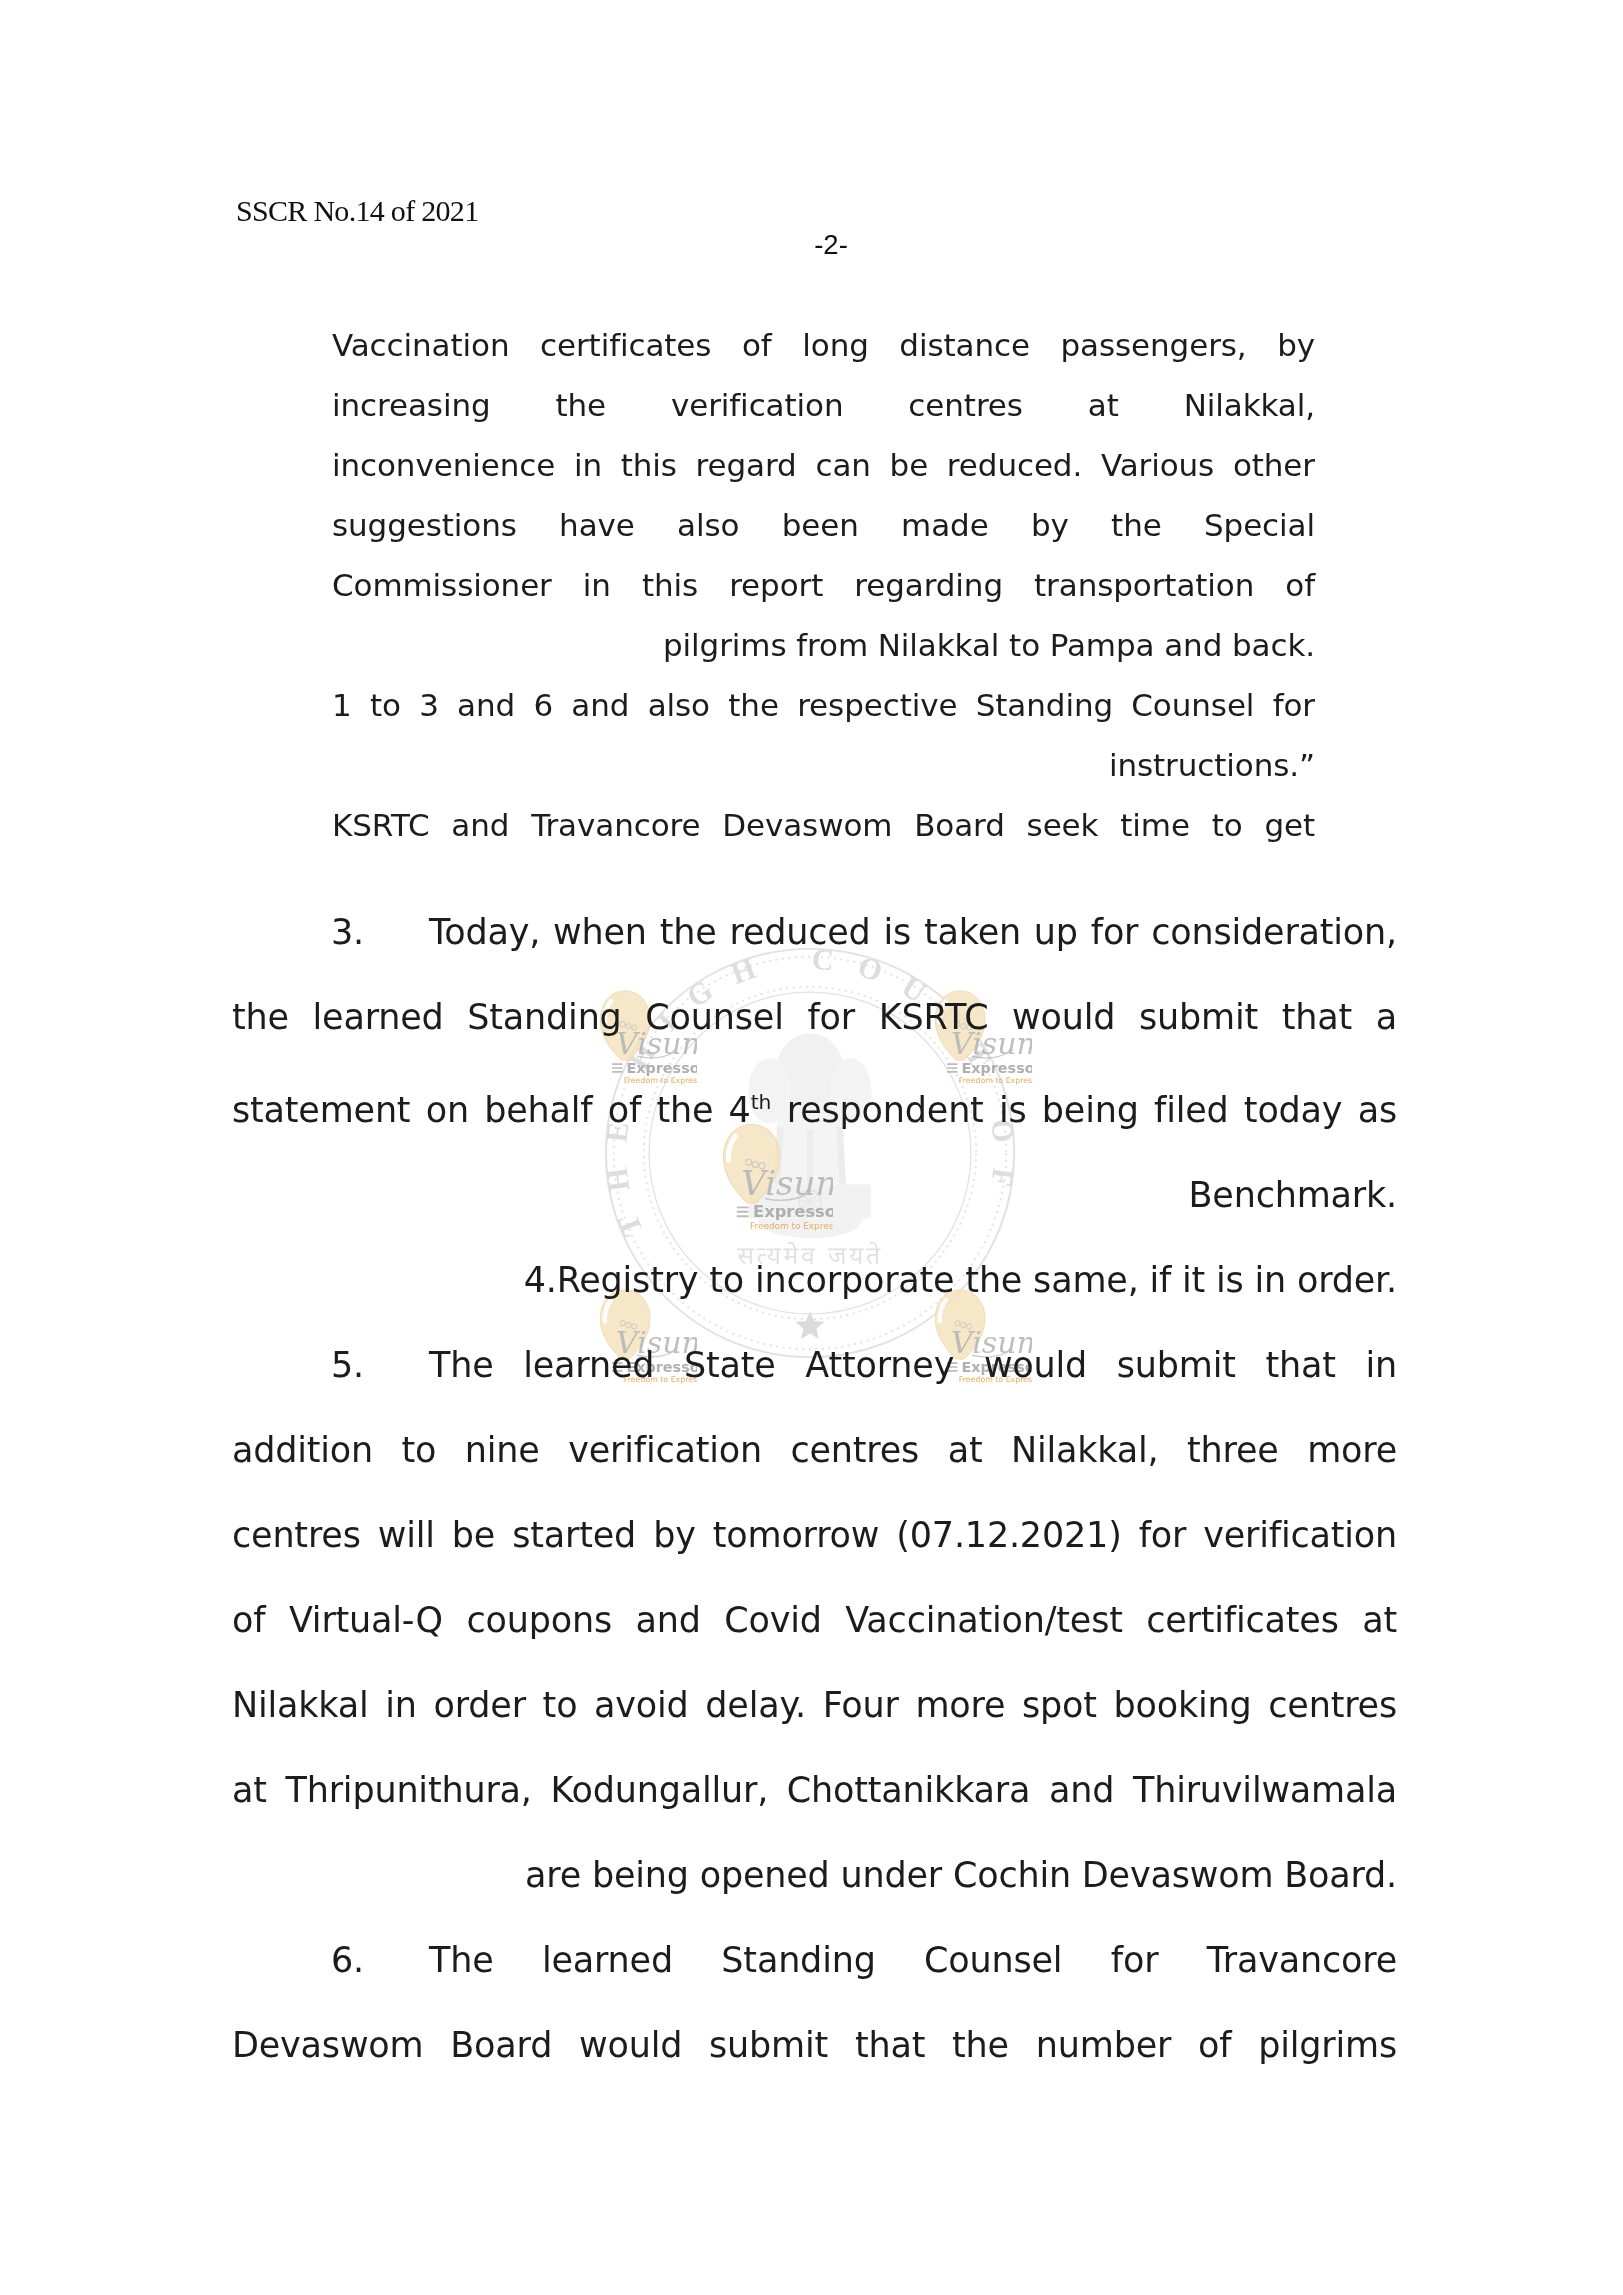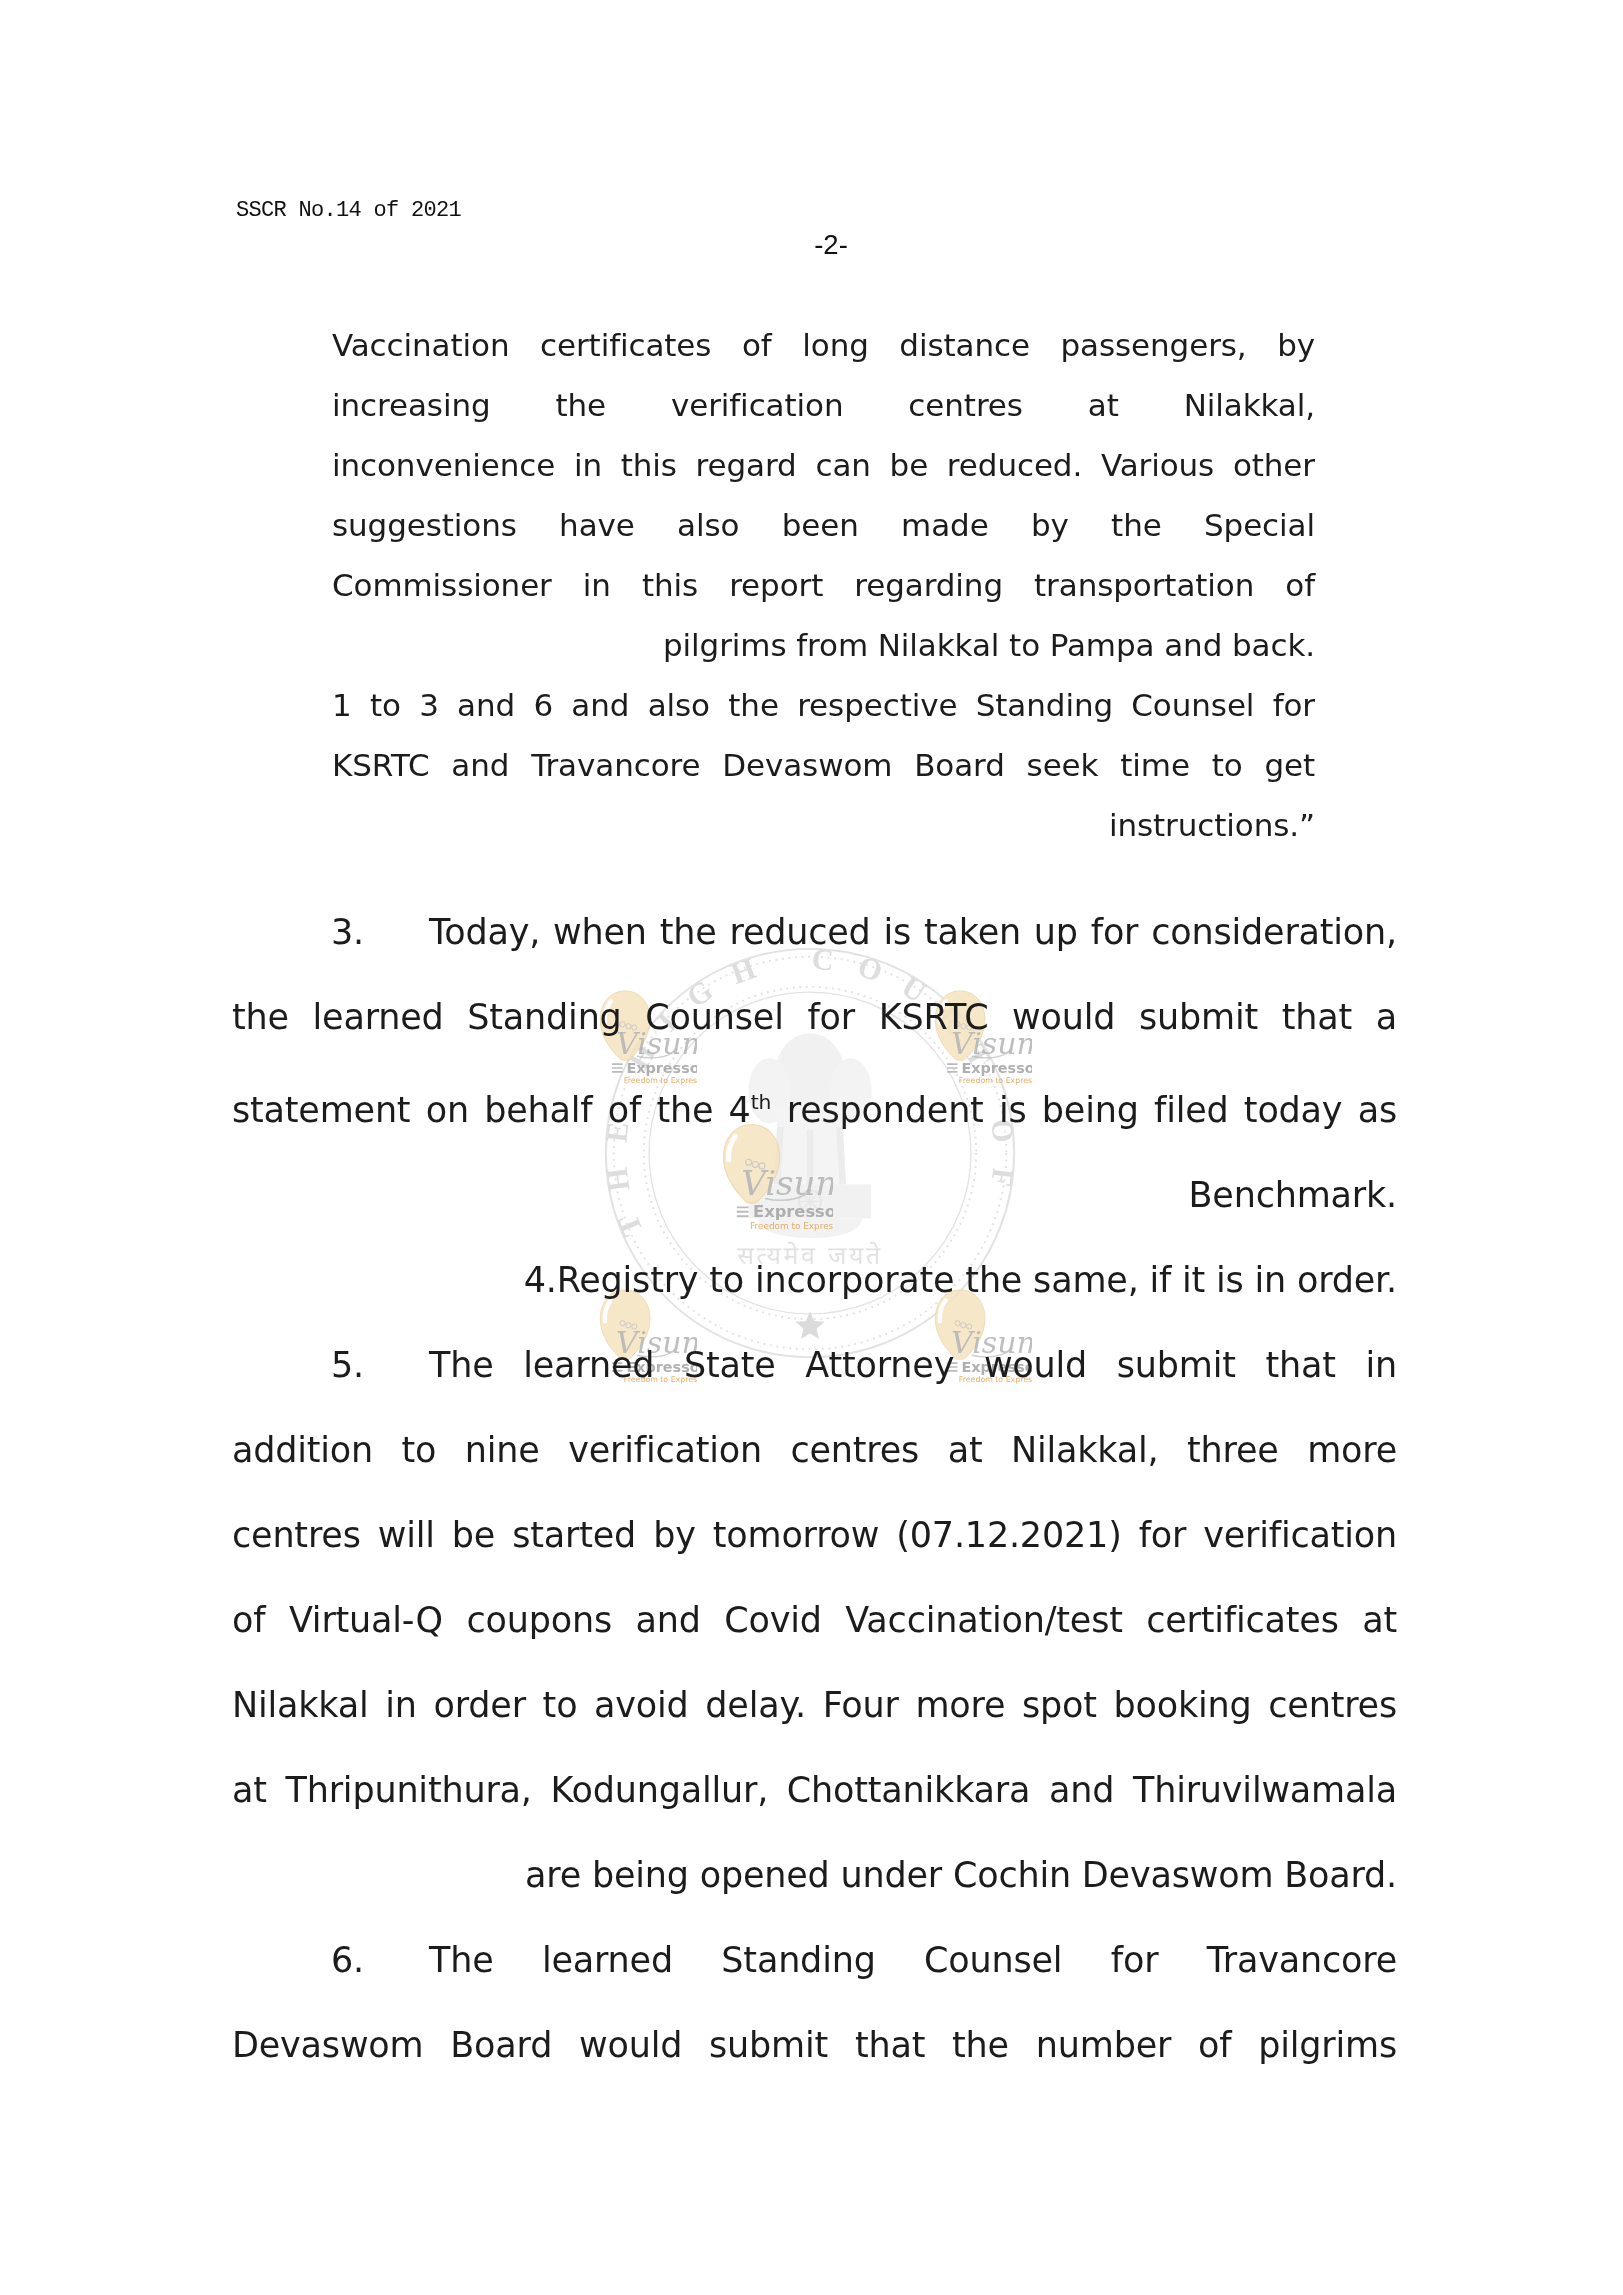--- a/index.html
+++ b/index.html
@@ -1,20 +1,20 @@
 <!DOCTYPE html>
 <html style="font-size:10.5px"><head>
 <meta charset="utf-8">
 <style>
   html,body{margin:0;padding:0;background:#ffffff;}
   .pg{position:relative;width:1623px;height:2295px;background:#ffffff;overflow:hidden;
       font-family:"DejaVu Sans",sans-serif;color:#1c1c1c;}
   
-  .hdr{position:absolute;left:236px;top:194px;font-family:Liberation Mono, monospace;
-       font-size:22px;line-height:33px;letter-spacing:-0.7px;color:#111;}
+  .hdr{position:absolute;left:236px;top:194px;font-family:Liberation Serif, serif;
+       font-size:30px;line-height:33px;letter-spacing:-0.7px;color:#111;}
   .pageno{position:absolute;left:772px;top:229px;width:118px;text-align:center;
        font-family:"Liberation Sans",sans-serif;font-size:27.5px;line-height:31px;color:#111;}
   
   .quote{position:absolute;left:332px;top:315px;width:983px;font-size:31px;
          line-height:60px;letter-spacing:-0.1px;}
   
   .bodyblk{position:absolute;left:232px;top:890px;width:1165px;font-size:35px;
          line-height:85px;letter-spacing:-0.2px;}
   .ln{white-space:normal;}
   .j{text-align:justify;text-align-last:justify;}
@@ -101,22 +101,22 @@
   <div class="pageno">-2-</div>
 
   <div class="quote">
     <div class="ln j">Vaccination certificates of long distance passengers, by</div>
     <div class="ln j">increasing the verification centres at Nilakkal,</div>
     <div class="ln j">inconvenience in this regard can be reduced. Various other</div>
     <div class="ln j">suggestions have also been made by the Special</div>
     <div class="ln j">Commissioner in this report regarding transportation of</div>
     <div class="ln l">pilgrims from Nilakkal to Pampa and back.</div>
     <div class="ln j">1 to 3 and 6 and also the respective Standing Counsel for</div>
+    <div class="ln l">instructions.”</div>
     <div class="ln j">KSRTC and Travancore Devaswom Board seek time to get</div>
-    <div class="ln l">instructions.”</div>
   </div>
 
   <div class="bodyblk">
     <div class="ln j ind"><span class="numtab"><span>3.</span></span><span>Today, when the reduced is taken up for consideration,</span></div>
     <div class="ln j">the learned Standing Counsel for KSRTC would submit that a</div>
     <div class="ln j"><span>statement on behalf of the 4</span><sup>th</sup><span> respondent is being filed today as</span></div>
     <div class="ln l">Benchmark.</div>
     <div class="ln l ind"><span class="numtab"><span>4.</span></span><span>Registry to incorporate the same, if it is in order.</span></div>
     <div class="ln j ind"><span class="numtab"><span>5.</span></span><span>The learned State Attorney would submit that in</span></div>
     <div class="ln j">addition to nine verification centres at Nilakkal, three more</div>

